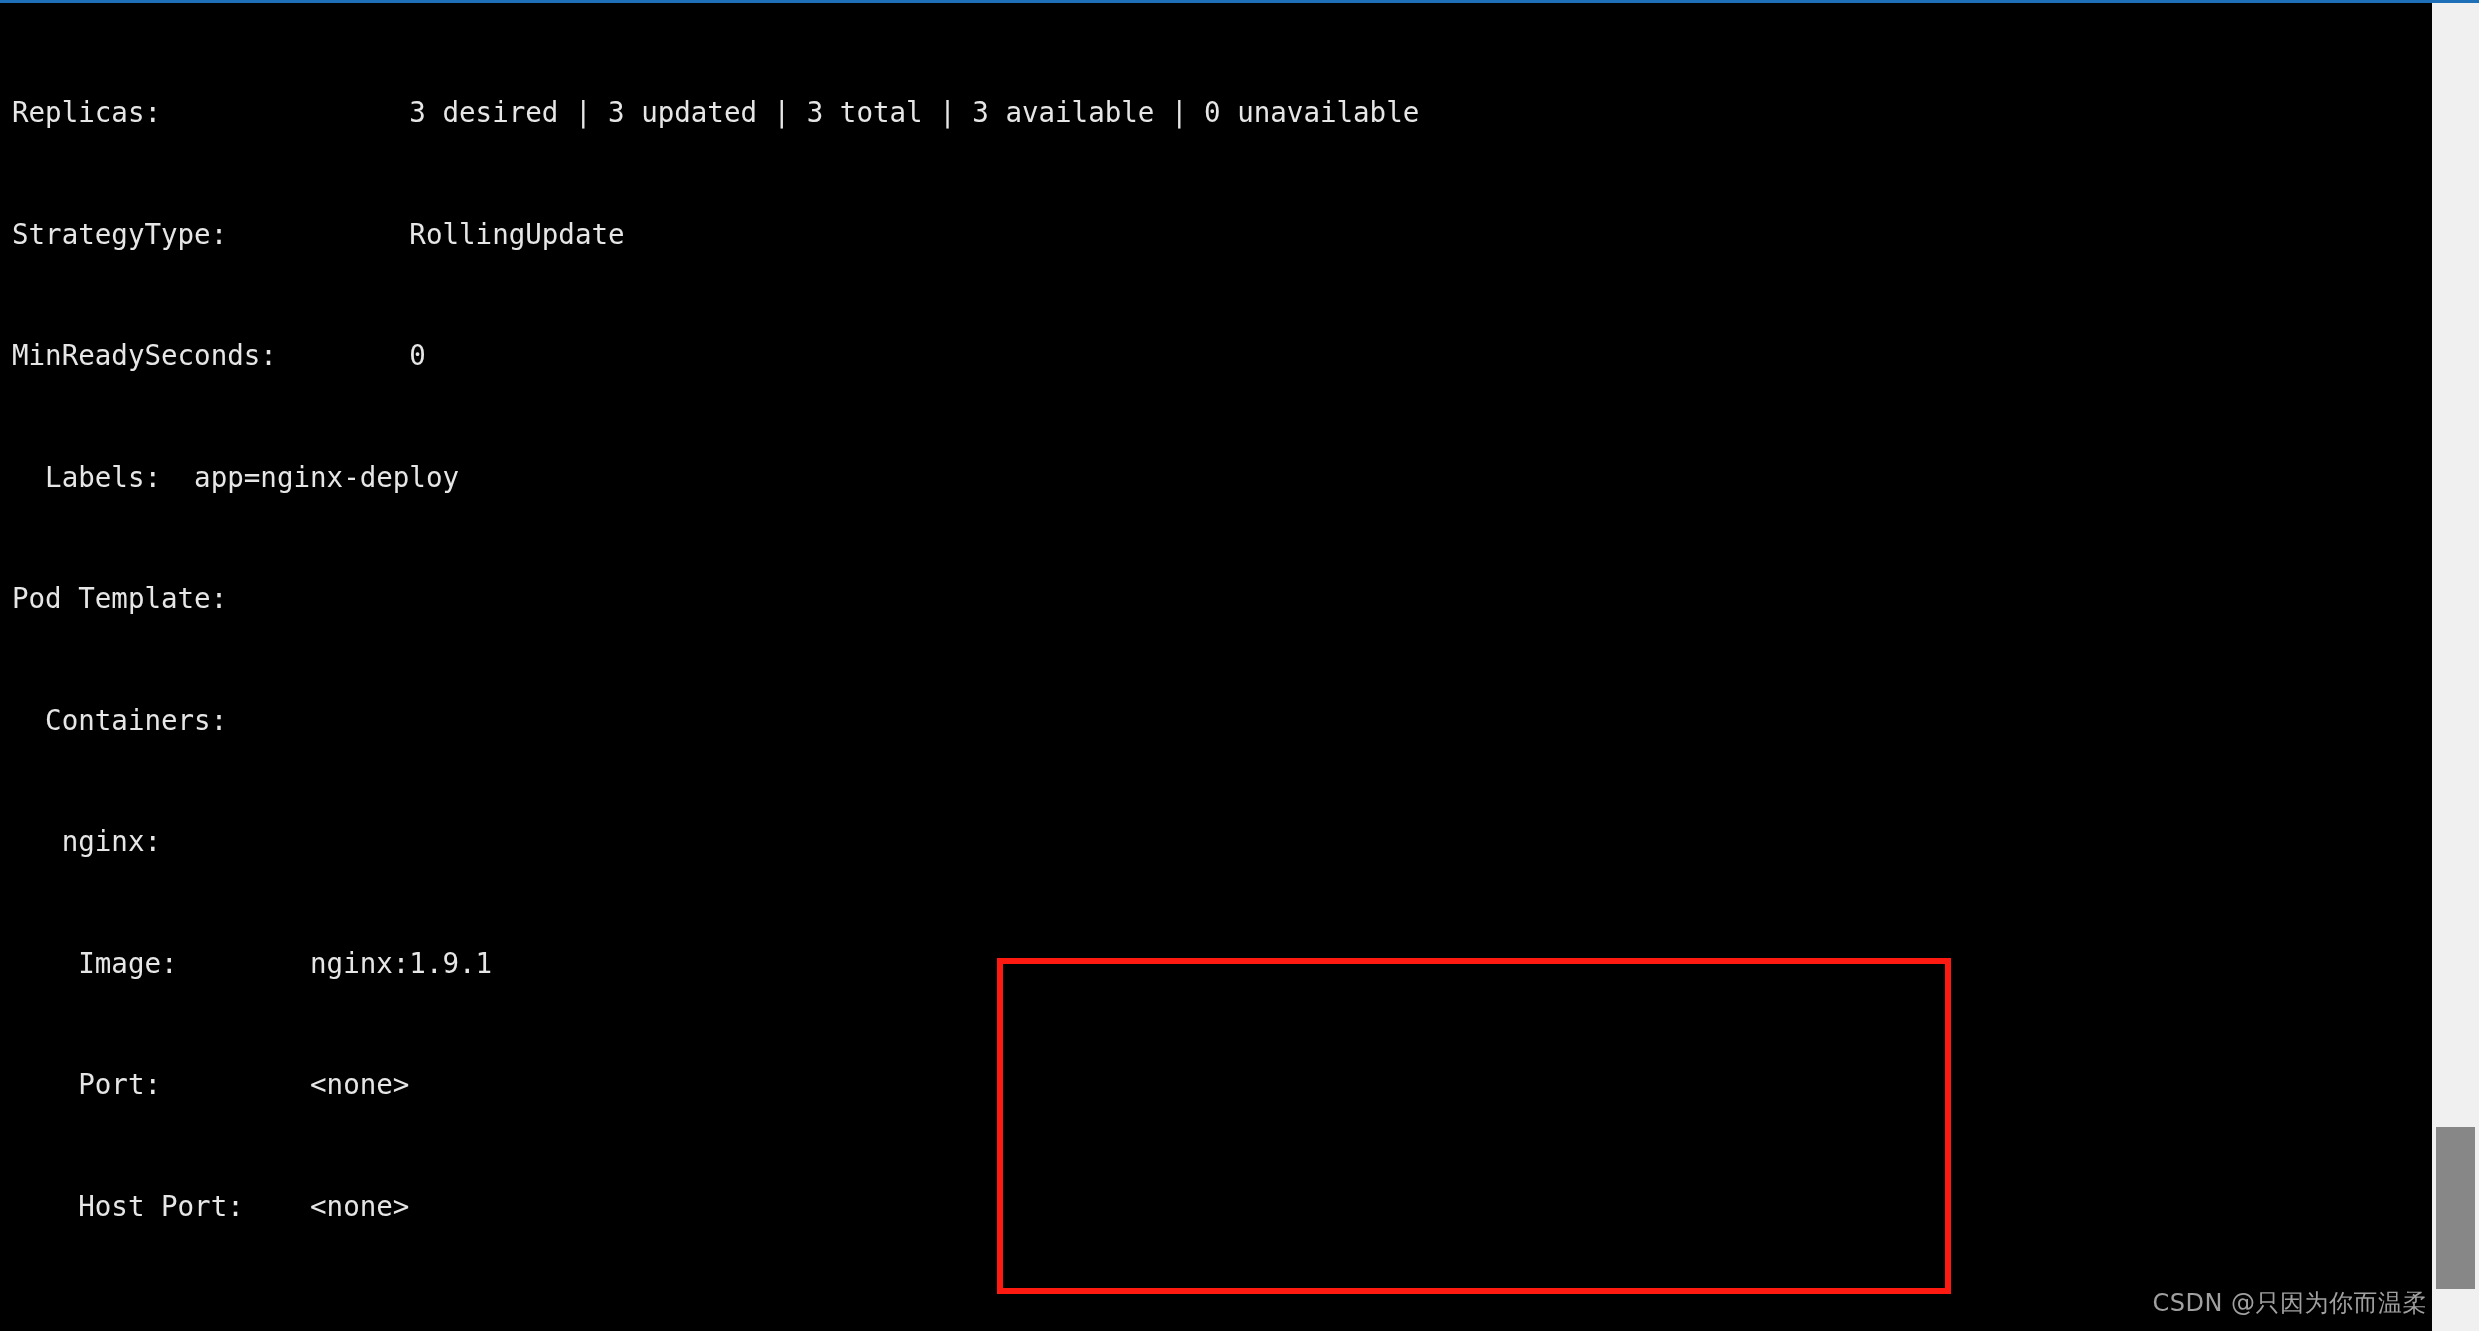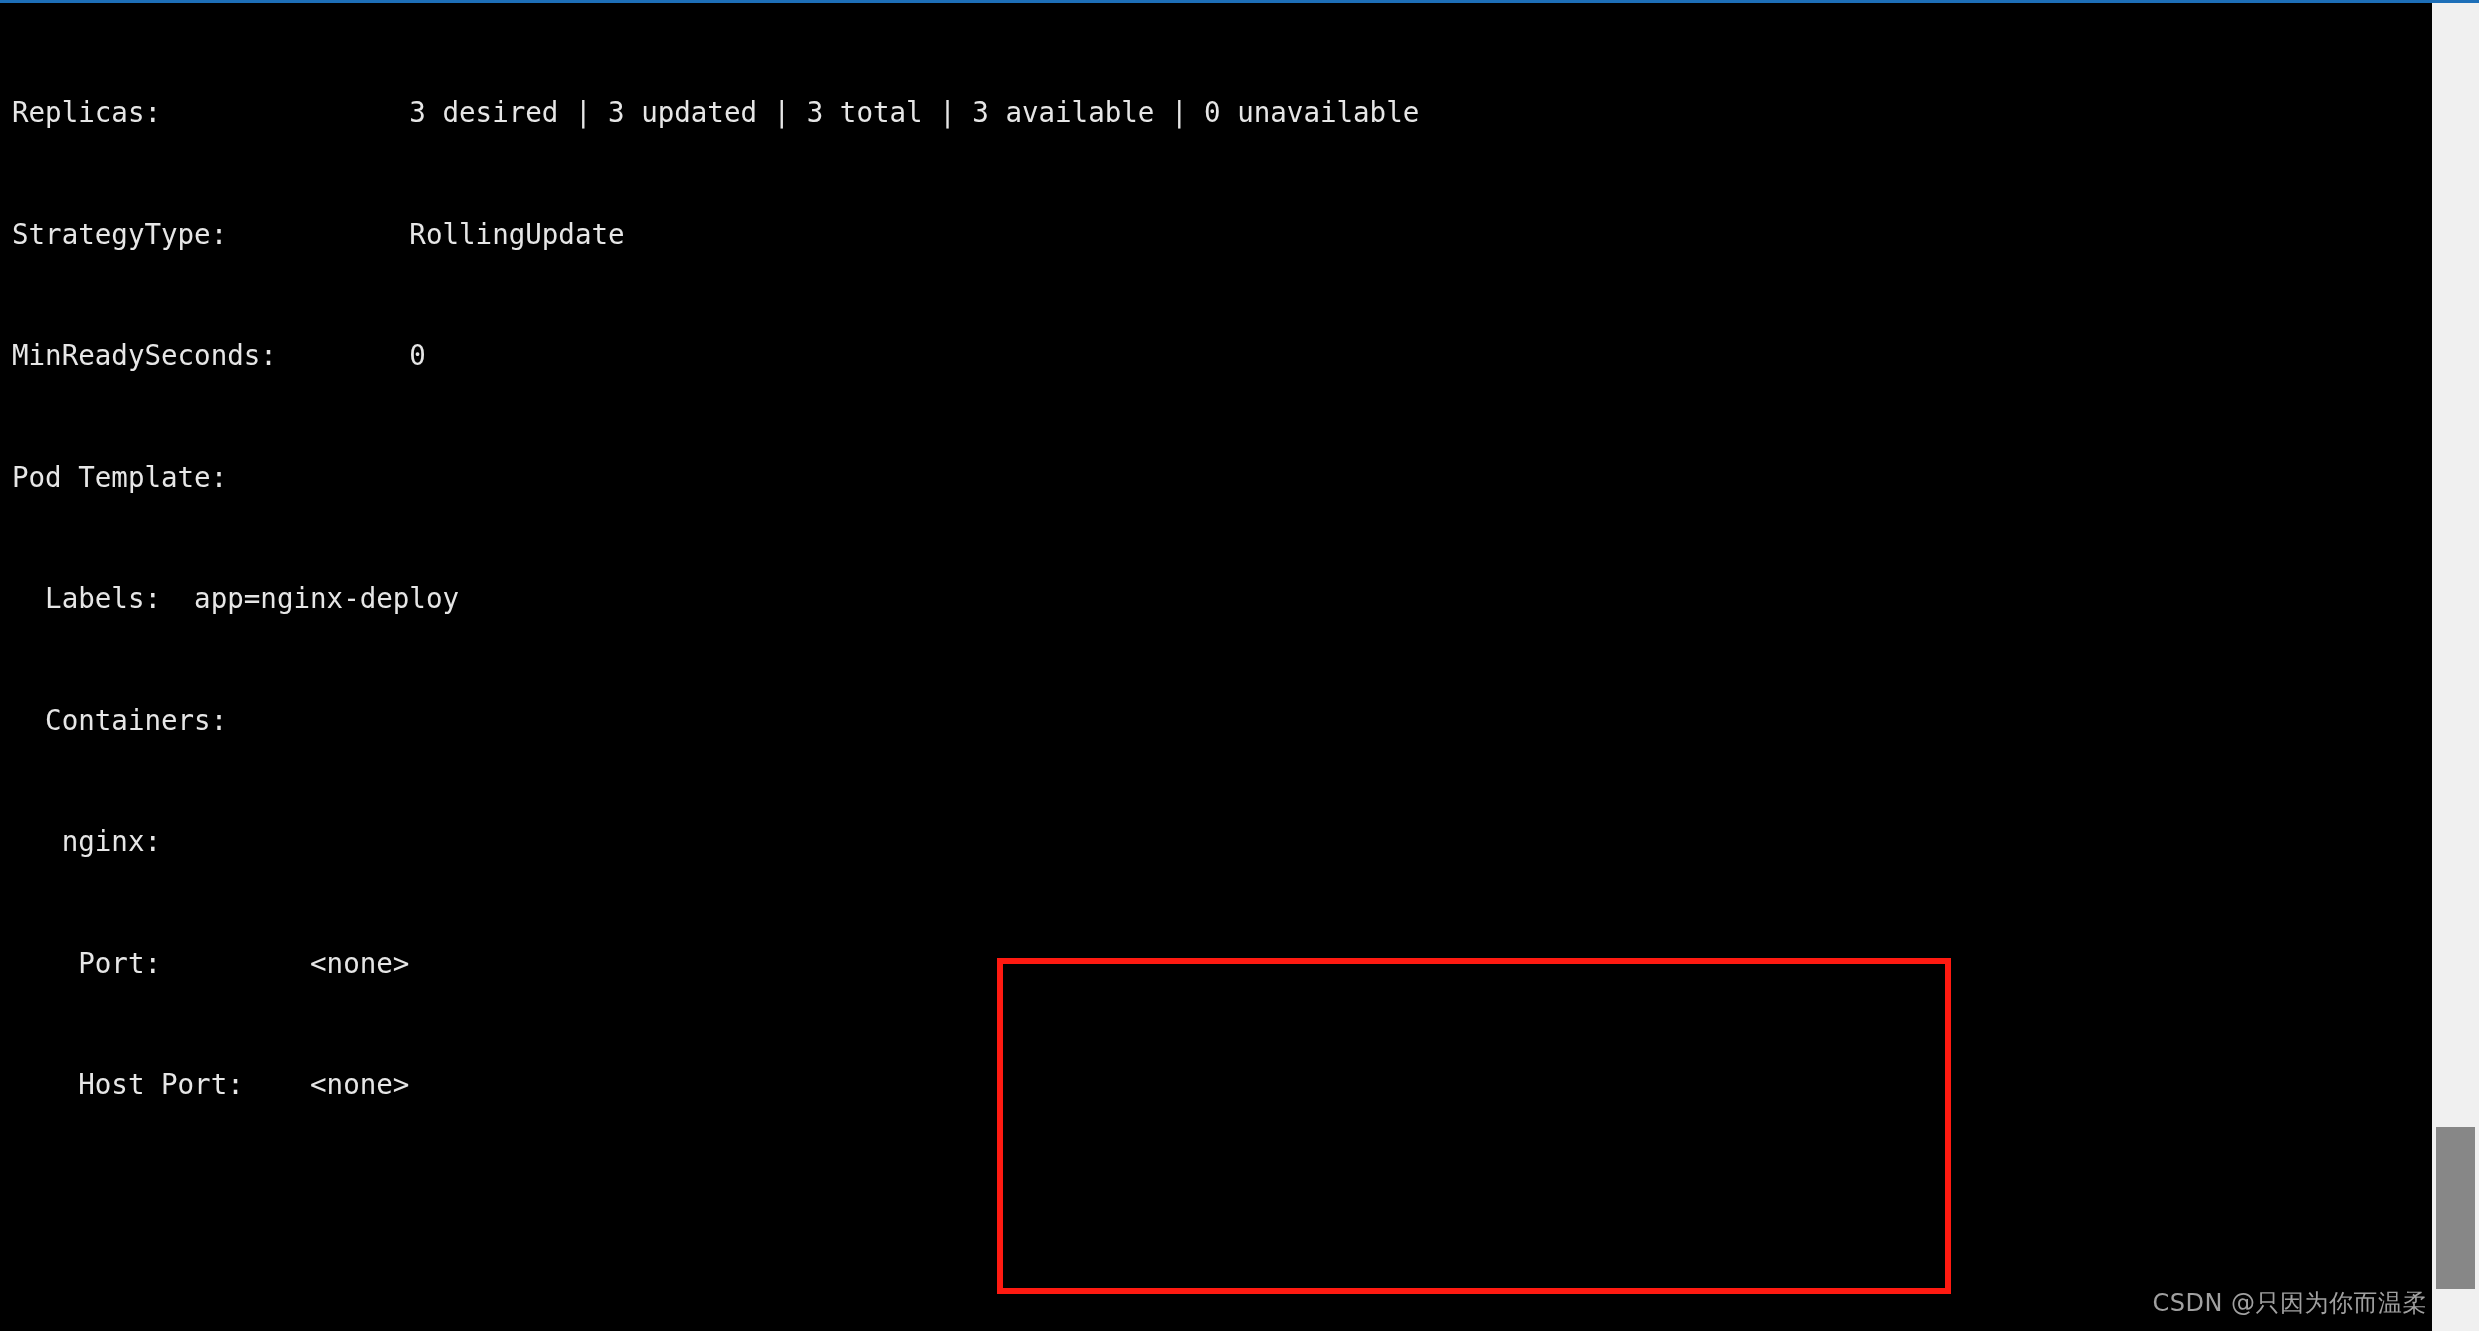--- a/index.html
+++ b/index.html
@@ -103,24 +103,25 @@
 <body>
 
 <div id="screen">
 
   <div id="top-rule"></div>
 
   <div id="terminal">
     <span class="line">Replicas:               3 desired | 3 updated | 3 total | 3 available | 0 unavailable</span>
     <span class="line">StrategyType:           RollingUpdate</span>
     <span class="line">MinReadySeconds:        0</span>
+    <span class="line">  Labels:  app=nginx-deploy</span>
     <span class="line">Pod Template:</span>
-    <span class="line">  Labels:  app=nginx-deploy</span>
     <span class="line">  Containers:</span>
     <span class="line">   nginx:</span>
+    <span class="line">    Image:        nginx:1.9.1</span>
     <span class="line">    Port:         &lt;none&gt;</span>
     <span class="line">    Host Port:    &lt;none&gt;</span>
     
     
     
     
     
     
     
     

